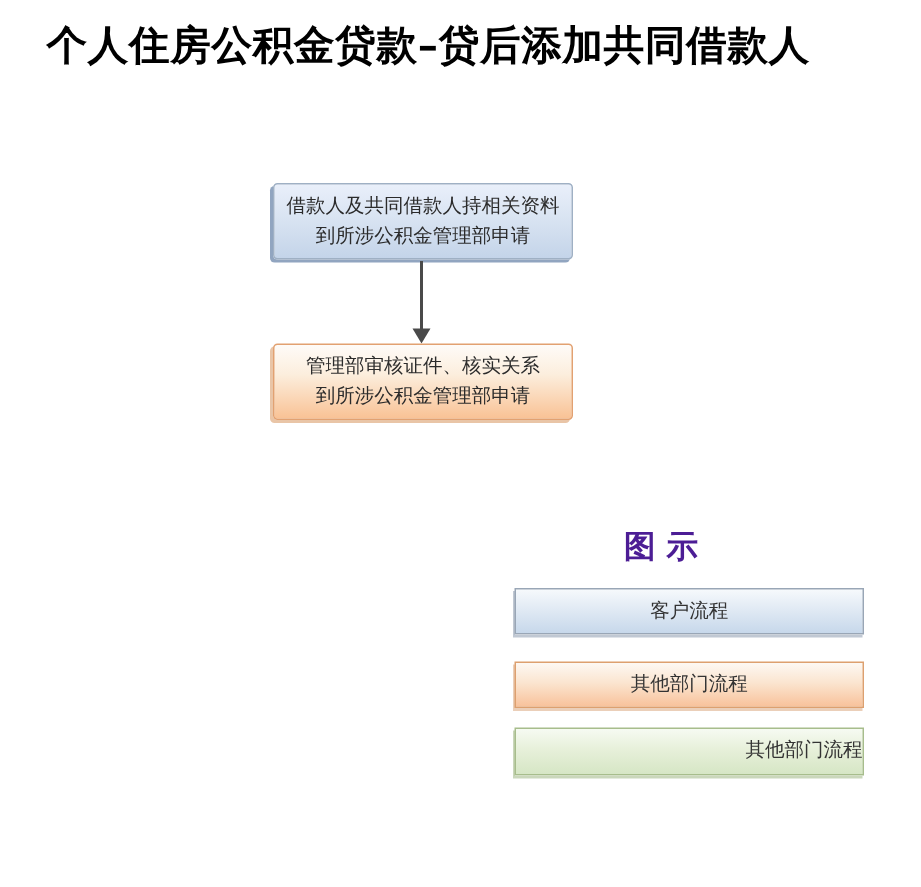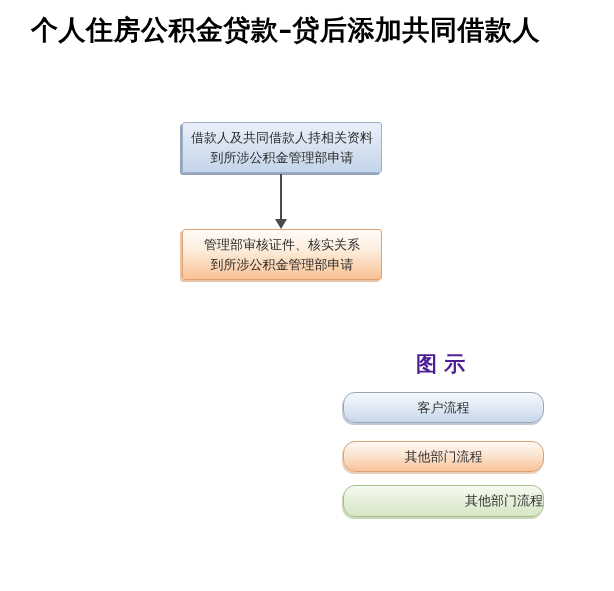--- a/index.html
+++ b/index.html
@@ -69,23 +69,23 @@
     position: absolute;
     left: 416px; top: 350px;
     font-size: 21px;
     font-weight: bold;
     color: #4c1d95;
     white-space: nowrap;
   }
   .legend-box {
     position: absolute;
     left: 343px;
-    width: 201px;
+    width: 233px;
     height: 31px;
-    border-radius: 12px;
+    border-radius: 0;
     text-align: center;
     line-height: 29px;
     font-size: 13px;
     color: #333333;
   }
   .legend-box-customer {
     top: 392px;
     background: linear-gradient(180deg, #f6f9fc 0%, #e1eaf4 45%, #c7d8eb 100%);
     border: 1px solid #99a6b6;
     box-shadow: -1px 2px 0 rgba(140,155,175,0.55);

